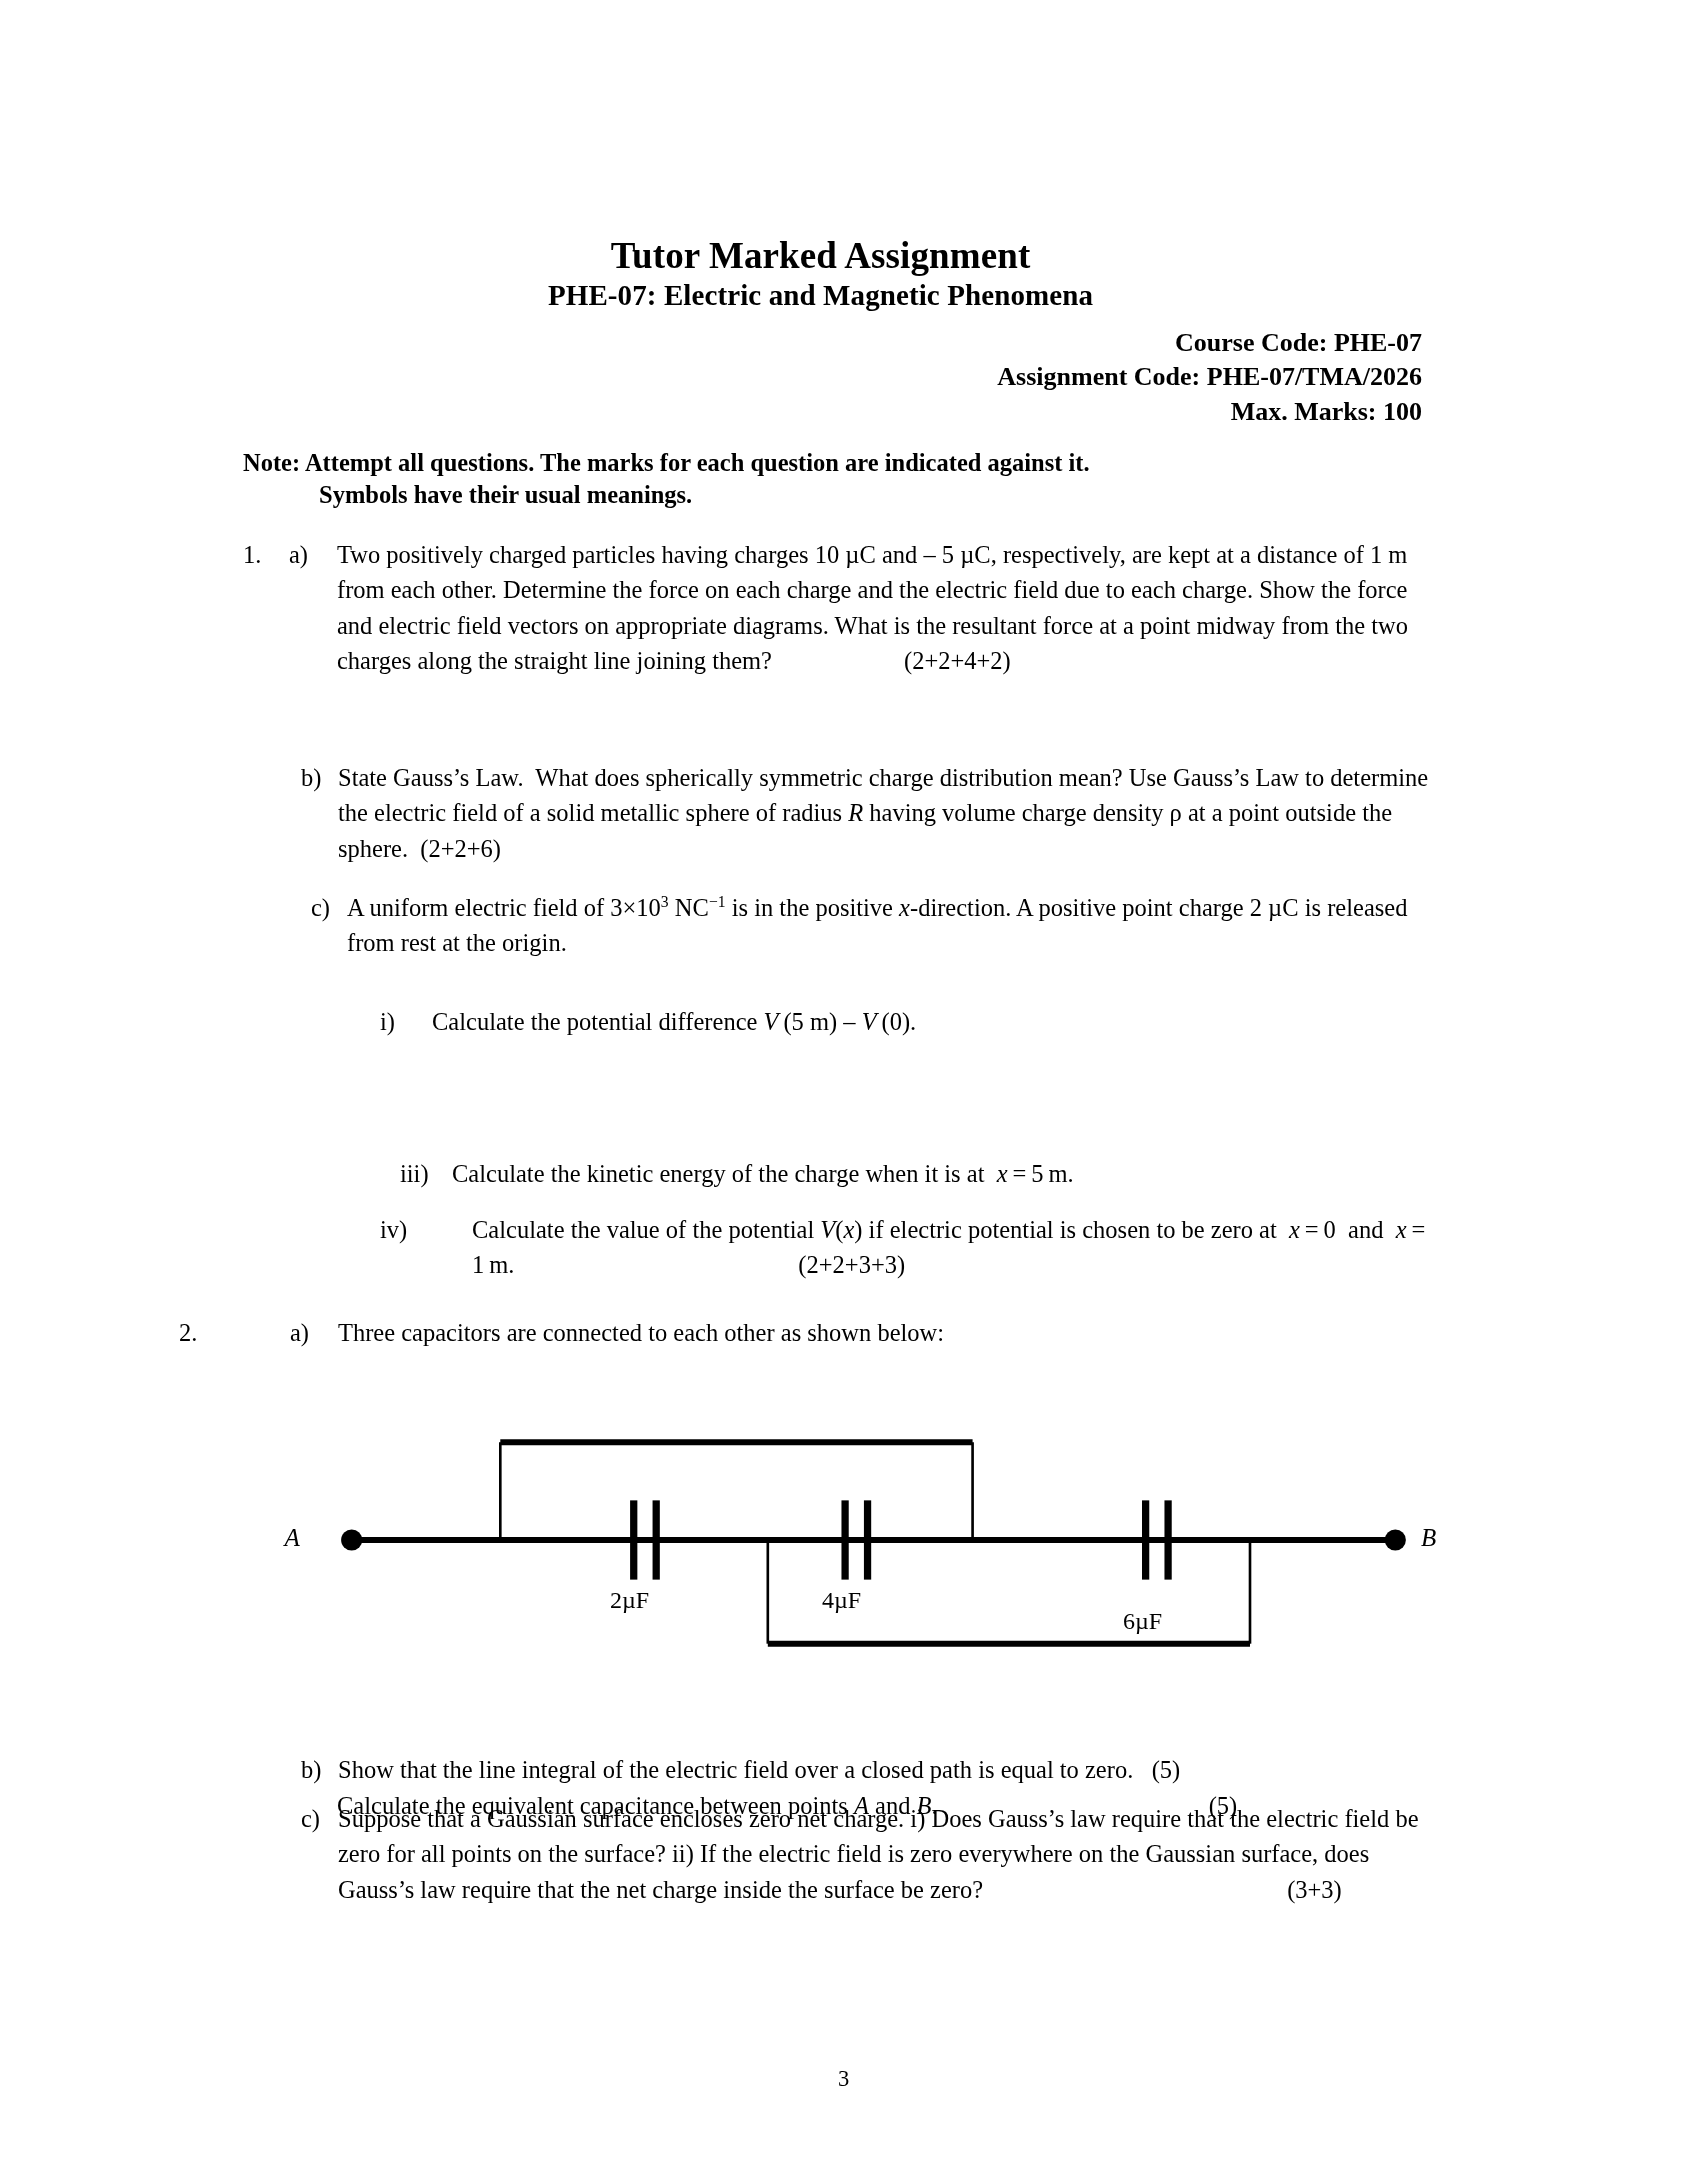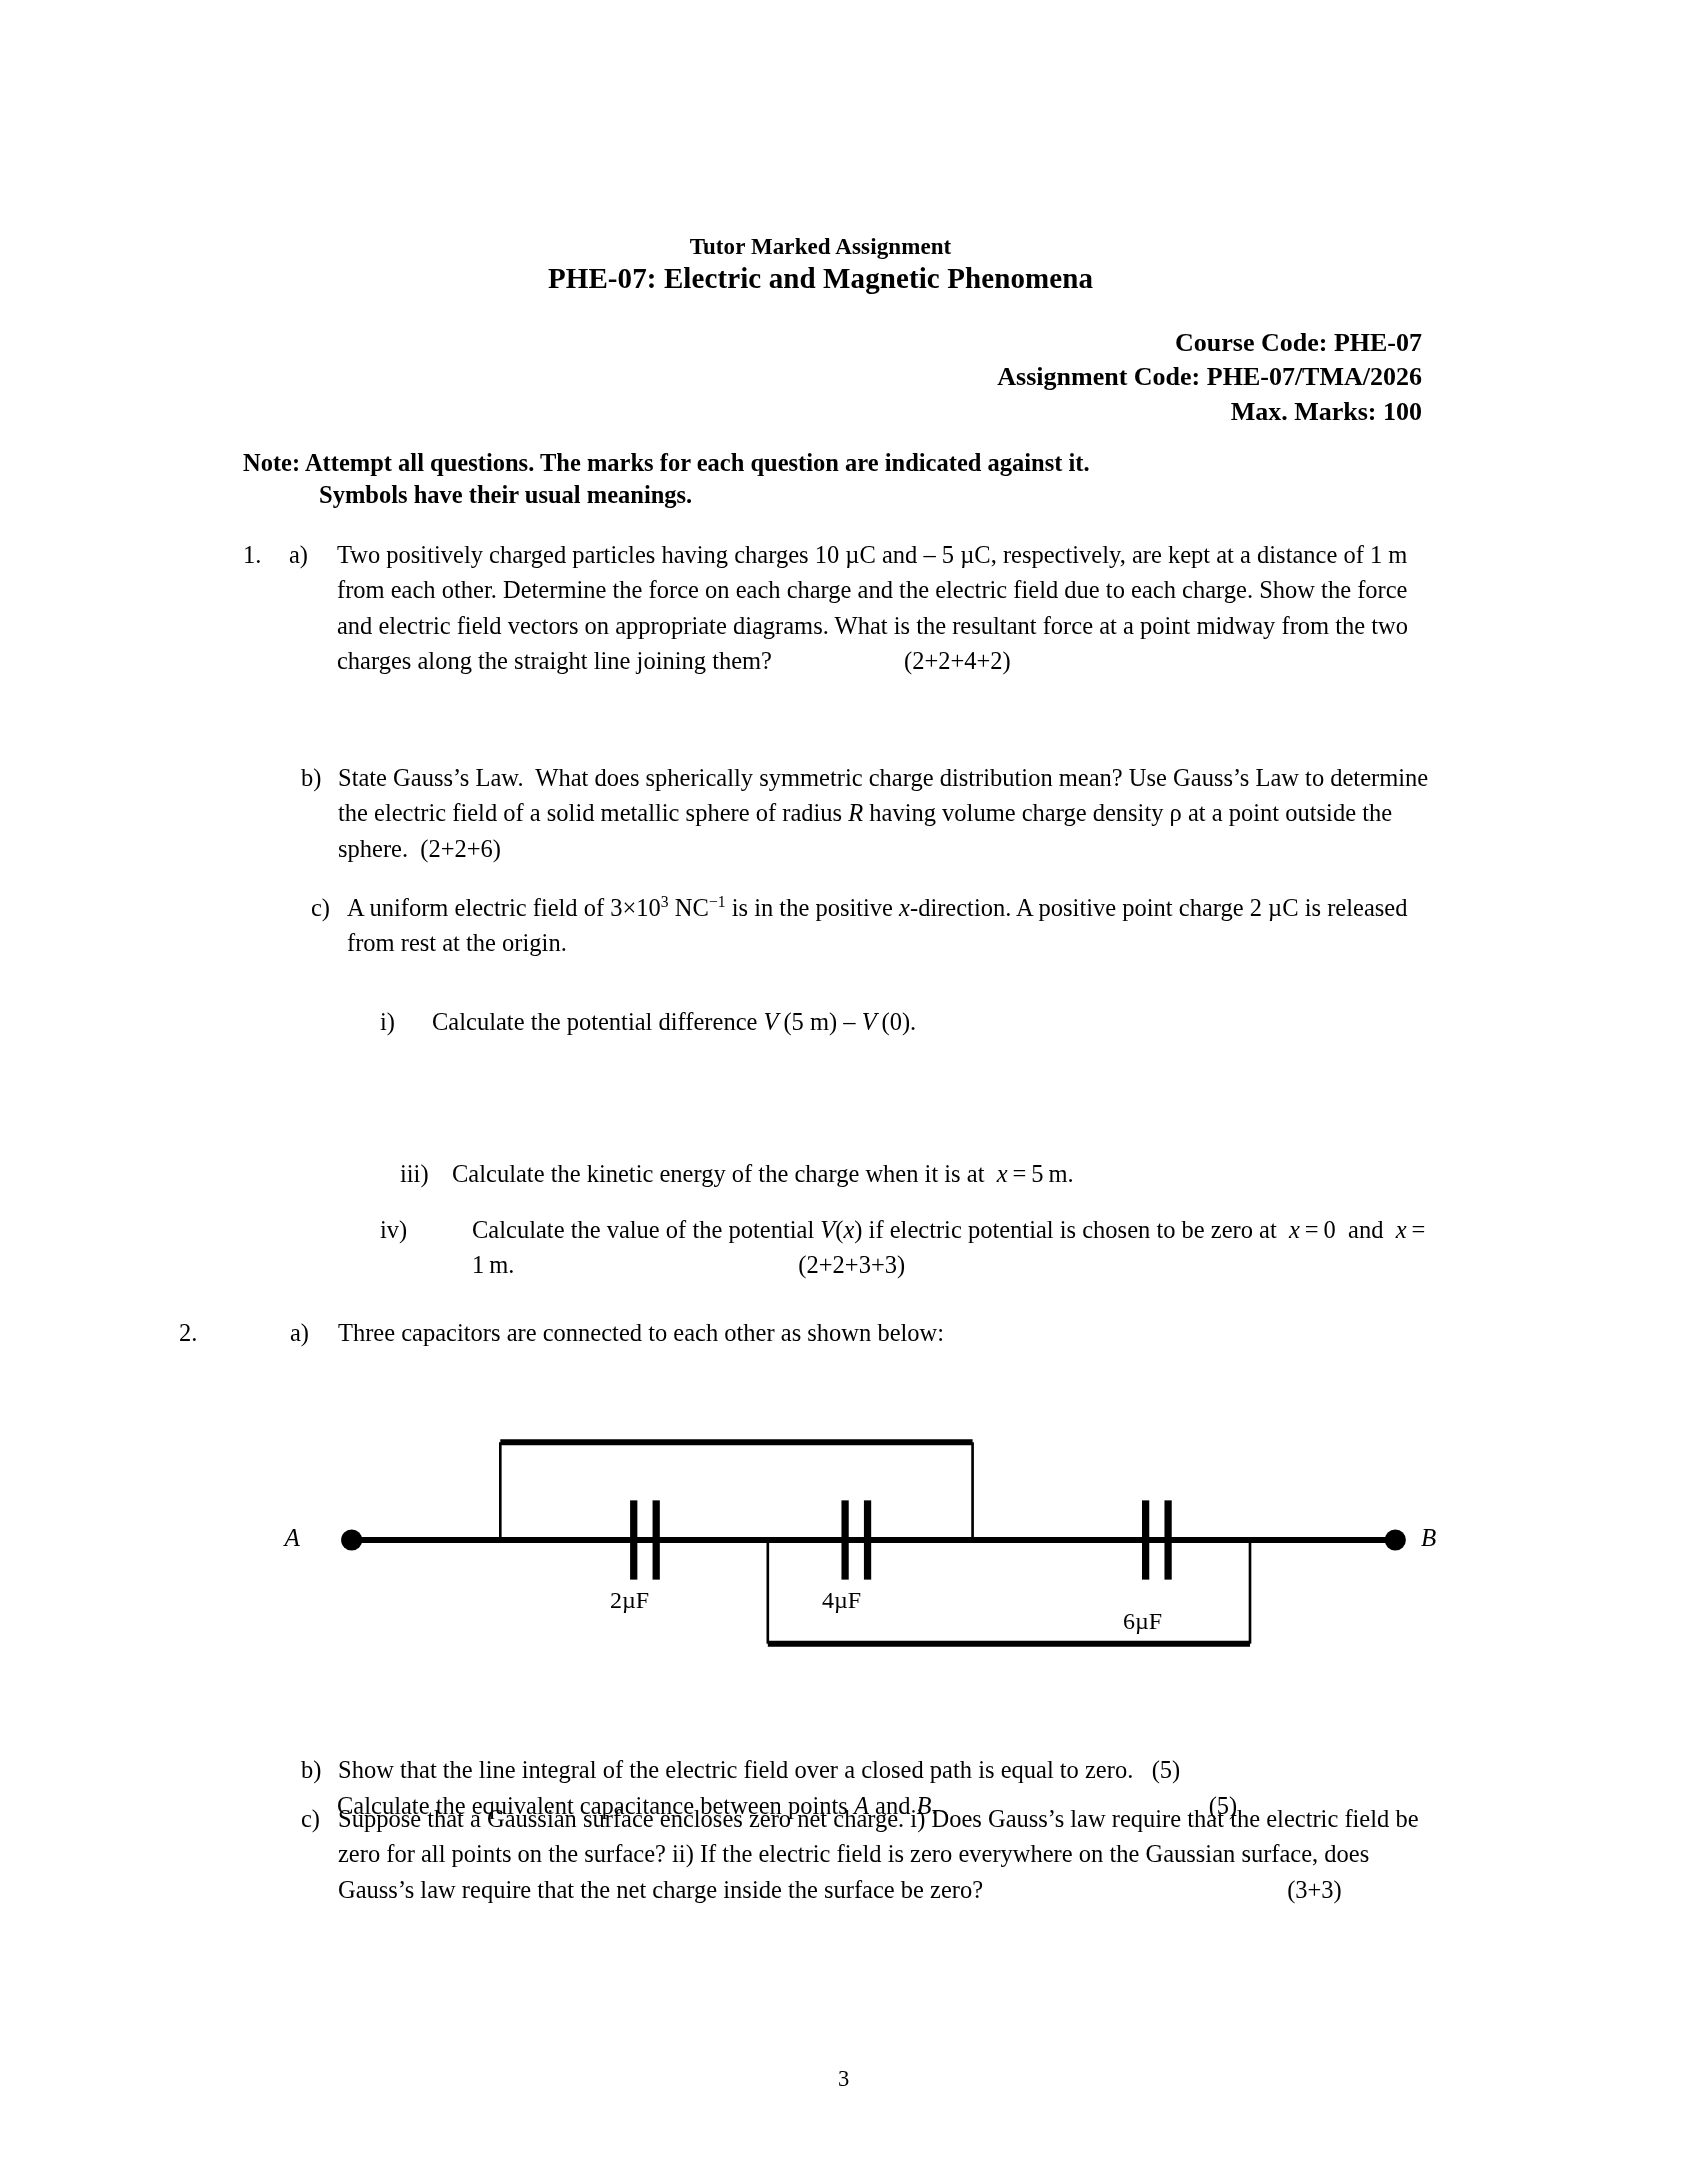--- a/index.html
+++ b/index.html
@@ -28,21 +28,21 @@
 
   
   .title-block {
     position: absolute;
     left: 212px;
     top: 233px;
     width: 1217px;
     text-align: center;
   }
   .doc-title {
-    font-size: 23px;
+    font-size: 37px;
     font-weight: bold;
     line-height: 1.22;
     letter-spacing: 0.1px;
   }
   .doc-subtitle {
     font-size: 29px;
     font-weight: bold;
     line-height: 1.22;
     letter-spacing: 0.1px;
   }

